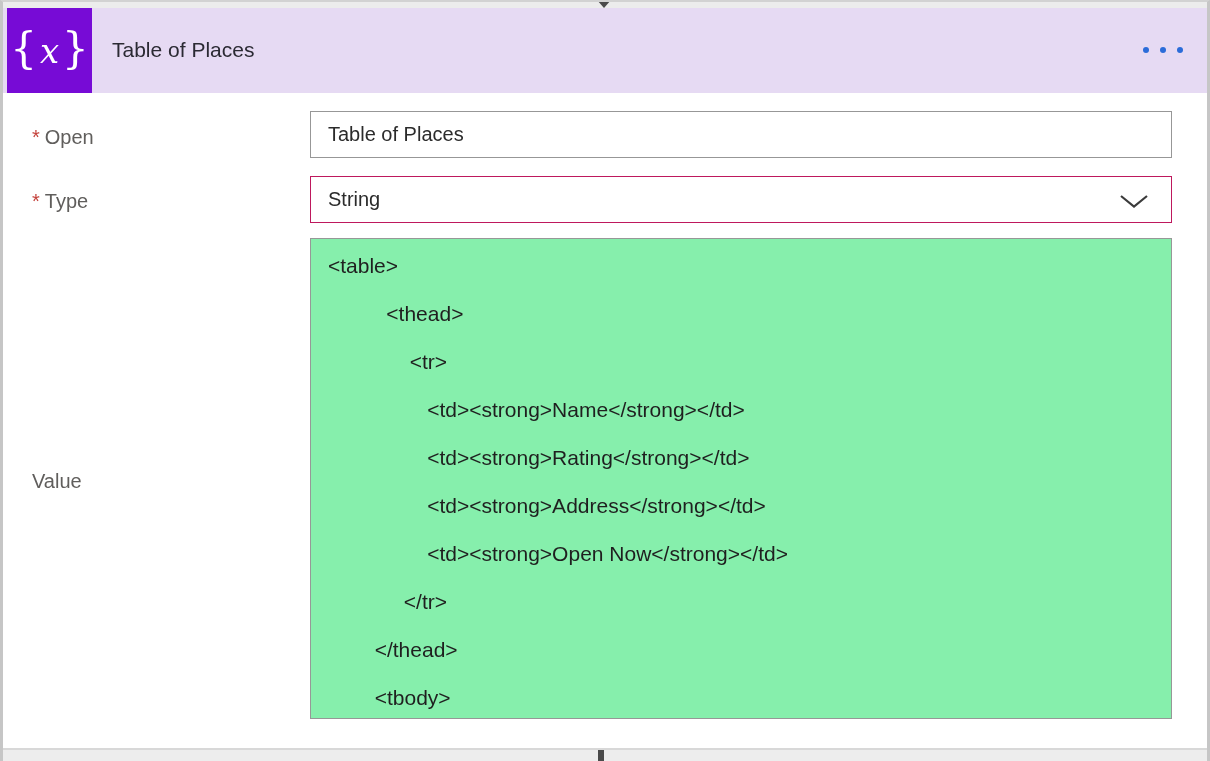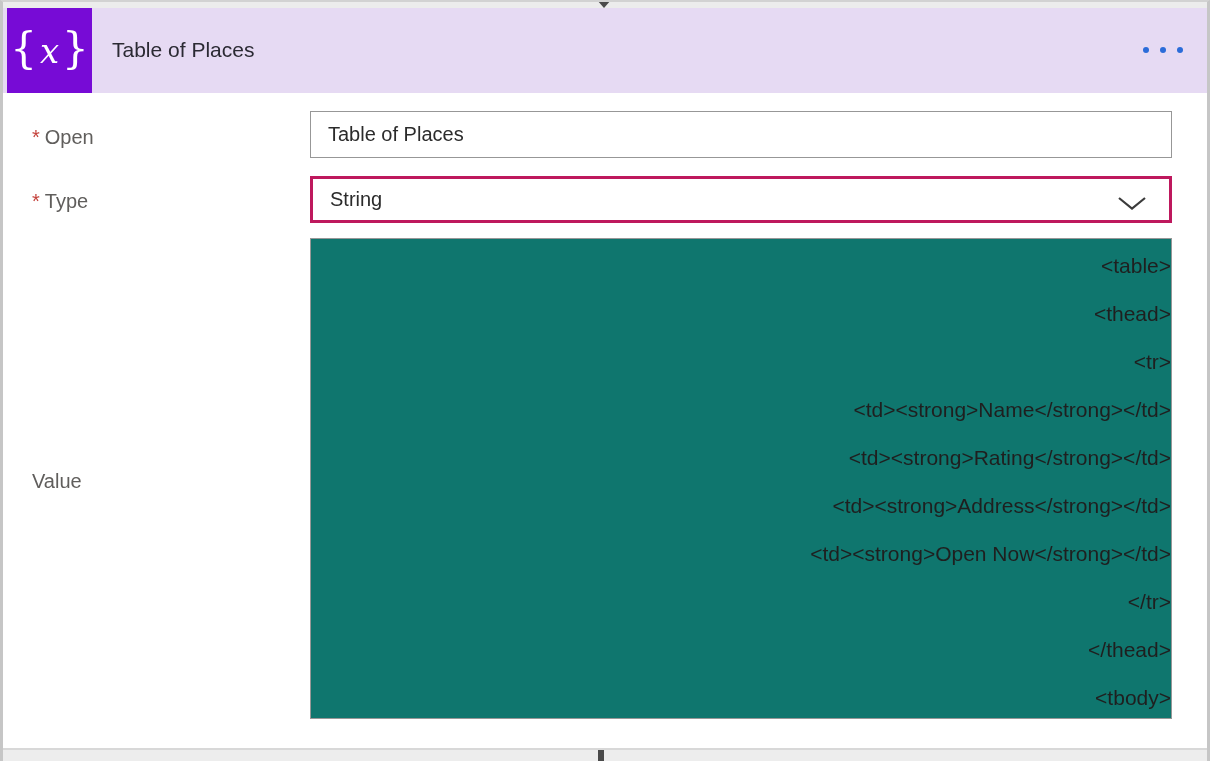--- a/index.html
+++ b/index.html
@@ -45,29 +45,29 @@
   #lbl-value{top:469px;text-align:right;}
 
   .tbox{
     position:absolute;left:310px;width:862px;height:47px;box-sizing:border-box;
     border:1px solid #979797;background:#fff;font-family:"Liberation Sans",sans-serif;
     font-size:20px;color:#2b2b2b;padding:0 17px;outline:none;
   }
   #name-input{top:111px;}
   .select{
     position:absolute;left:310px;top:176px;width:862px;height:47px;box-sizing:border-box;
-    border:3px solid #be185d;background:#fff;display:flex;align-items:center;
+    border:1px solid #be185d;background:#fff;display:flex;align-items:center;
     font-size:20px;color:#2b2b2b;padding:0 17px;cursor:pointer;
   }
   .chev{position:absolute;right:22px;top:17px;}
   .valuebox{
     position:absolute;left:310px;top:238px;width:862px;height:481px;box-sizing:border-box;
-    border:1px solid #979797;background:#0f766e;overflow:hidden;cursor:text;
+    border:1px solid #979797;background:#86efac;overflow:hidden;cursor:text;
     font-family:"Liberation Sans",sans-serif;font-size:21px;line-height:48px;
-    color:#1f1f1f;white-space:pre;padding:3px 0 0 17px;text-align:right;
+    color:#1f1f1f;white-space:pre;padding:3px 0 0 17px;
   }
 </style>
 </head>
 <body>
 
 <div class="page">
 
   <div class="strip-top"></div>
   <div class="strip-bottom"></div>
   <div class="conn-top"></div>

